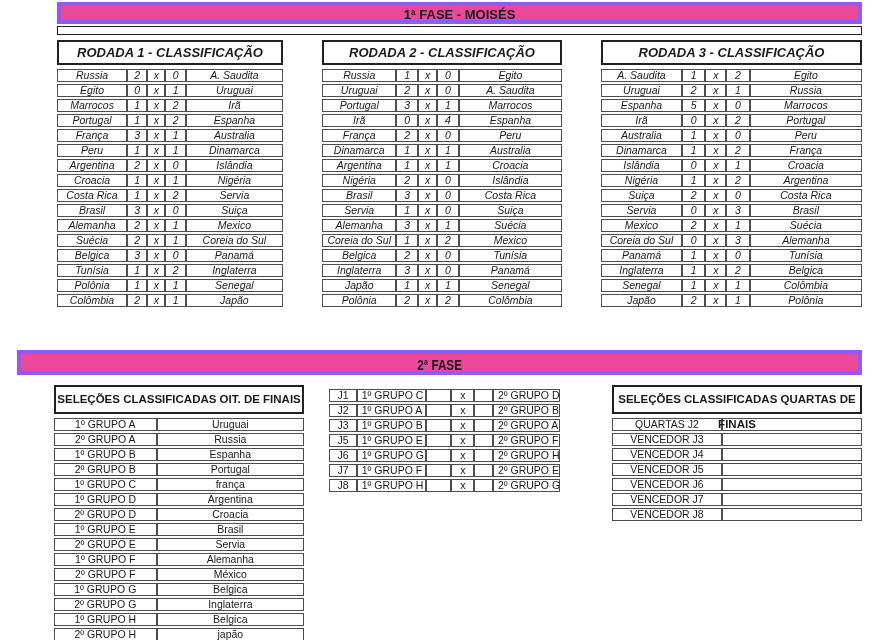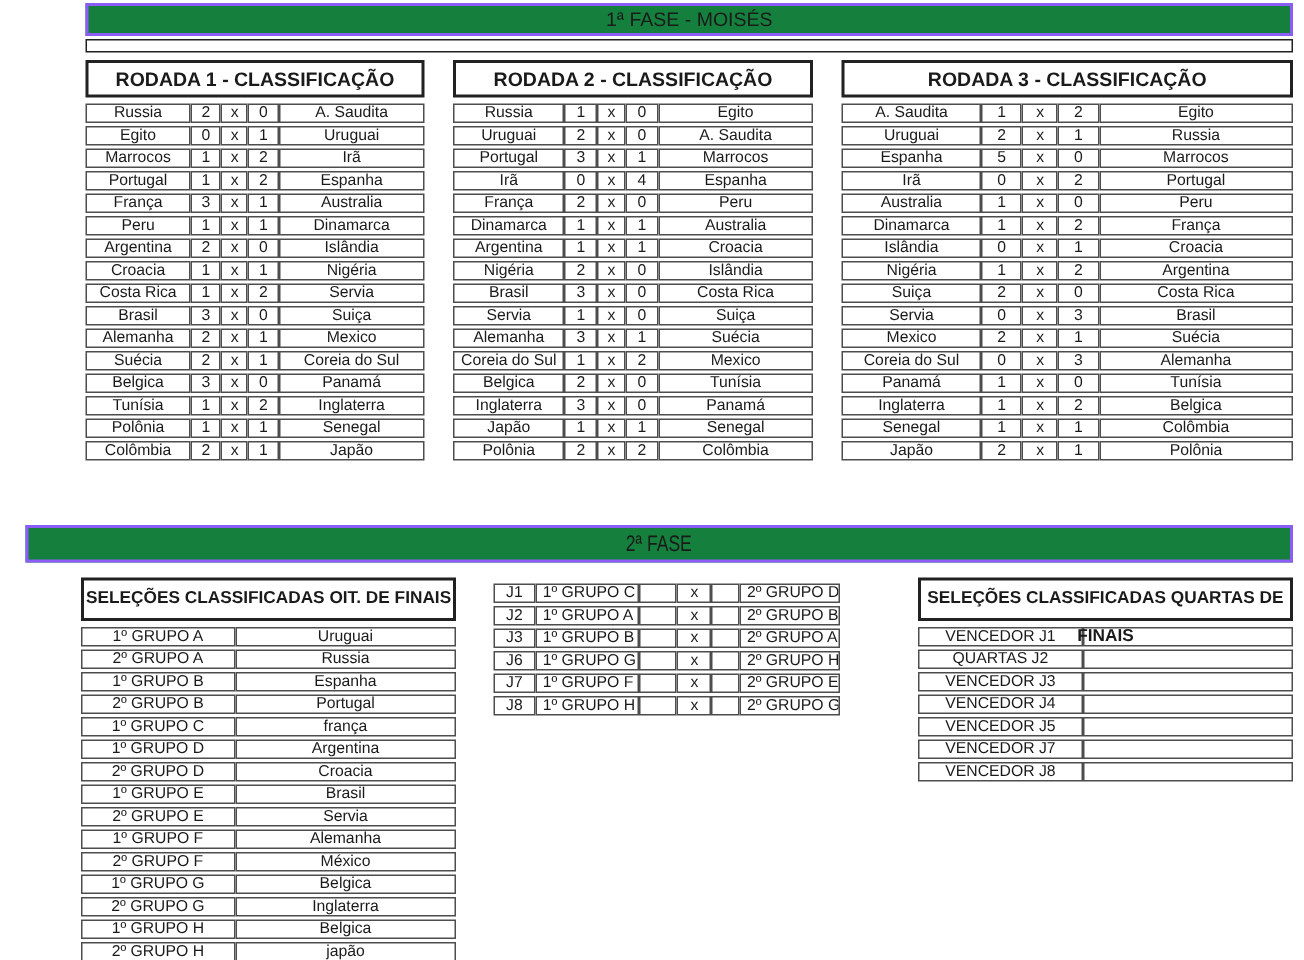--- a/index.html
+++ b/index.html
@@ -3,29 +3,29 @@
 <meta charset="utf-8">
 <style>
   * { box-sizing: border-box; margin: 0; padding: 0; }
   html, body { background: #ffffff; }
   body {
     width: 869px; height: 640px; position: relative; overflow: hidden;
     font-family: "Liberation Sans", sans-serif; color: #1a1a1a;
   }
   .abs { position: absolute; }
   .banner {
-    border: 2px solid #8b5cf6; text-align: center; font-weight: normal;
-    background: #15803d;
+    border: 4px solid #8b5cf6; text-align: center; font-weight: bold;
+    background: #ec4899;
   }
   .p1banner { height: 22px; line-height: 18px; font-size: 13px; }
   .p2banner { height: 25px; line-height: 21px; font-size: 15px; }
   .narrow { display: inline-block; transform: scaleX(0.78); transform-origin: center; }
   .strip { border: 1px solid #212121; height: 9px; margin-top: 2px; background: #fff; }
   .trow { display: flex; }
-  .p1tables { justify-content: space-between; margin-top: 5px; }
+  .p1tables { justify-content: space-between; margin-top: 5px; font-style: italic; }
   .p2tables { margin-top: 10px; margin-left: 37px; }
   .hbox {
     border: 2px solid #212121; text-align: center; font-weight: bold; background: #fff;
   }
   .rhead { height: 25px; line-height: 21px; font-size: 13px; }
   .p2head { height: 29px; line-height: 25px; }
   .fsmall { font-size: 11.5px; }
   .fbig { font-size: 14px; }
   table {
     border-collapse: separate; border-spacing: 0 2px; width: 100%;
@@ -39,21 +39,21 @@
   td.al { text-align: left; padding-left: 4px; }
   
   col.c-team1 { width: 31%; } col.c-s { width: 9%; } col.c-x { width: 8%; } col.c-team2 { width: 43%; }
   
   col.c-grp { width: 41%; } col.c-teamc { width: 59%; }
   
   col.c-j { width: 12%; } col.c-og1 { width: 30%; } col.c-ob1 { width: 11%; }
   col.c-ox { width: 10%; } col.c-ob2 { width: 8%; } col.c-og2 { width: 29%; }
   
   col.c-venc { width: 44%; } col.c-vteam { width: 56%; }
-  .w1 { width: 226px; } .w2 { width: 240px; } .w3 { width: 301px; }
+  .w1 { width: 226px; } .w2 { width: 240px; } .w3 { width: 261px; }
   .w4 { width: 260px; } .w5 { width: 240px; margin-left: 25px; } .w6 { width: 260px; margin-left: 52px; }
 </style>
 </head>
 <body>
 
 <div class="abs" style="left:57px; top:2px; width:805px;">
   <div class="banner p1banner">
     <span>1ª FASE - MOISÉS</span>
   </div>
   <div class="strip"></div>
@@ -550,20 +550,28 @@
             </tr>
             <tr>
               <td class="jcol">J3</td>
               <td class="al">1º GRUPO B</td>
               <td class="blank"></td>
               <td class="xsep">x</td>
               <td class="blank"></td>
               <td class="al">2º GRUPO A</td>
             </tr>
             <tr>
+              <td class="jcol">J5</td>
+              <td class="al">1º GRUPO E</td>
+              <td class="blank"></td>
+              <td class="xsep">x</td>
+              <td class="blank"></td>
+              <td class="al">2º GRUPO F</td>
+            </tr>
+            <tr>
               <td class="jcol">J6</td>
               <td class="al">1º GRUPO G</td>
               <td class="blank"></td>
               <td class="xsep">x</td>
               <td class="blank"></td>
               <td class="al">2º GRUPO H</td>
             </tr>
             <tr>
               <td class="jcol">J7</td>
               <td class="al">1º GRUPO F</td>
@@ -586,37 +594,37 @@
 
     <div class="w6">
       <div class="hbox p2head fsmall">SELEÇÕES CLASSIFICADAS QUARTAS DE FINAIS</div>
       <table>
         <colgroup>
             <col class="c-venc">
             <col class="c-vteam">
           </colgroup>
         <tbody id="quartas-body">
             <tr>
-              <td class="venc">VENCEDOR J1</td>
-              <td class="blankteam"></td>
-            </tr>
-            <tr>
               <td class="venc">QUARTAS J2</td>
               <td class="blankteam"></td>
             </tr>
             <tr>
               <td class="venc">VENCEDOR J3</td>
               <td class="blankteam"></td>
             </tr>
             <tr>
               <td class="venc">VENCEDOR J4</td>
               <td class="blankteam"></td>
             </tr>
             <tr>
               <td class="venc">VENCEDOR J5</td>
+              <td class="blankteam"></td>
+            </tr>
+            <tr>
+              <td class="venc">VENCEDOR J6</td>
               <td class="blankteam"></td>
             </tr>
             <tr>
               <td class="venc">VENCEDOR J7</td>
               <td class="blankteam"></td>
             </tr>
             <tr>
               <td class="venc">VENCEDOR J8</td>
               <td class="blankteam"></td>
             </tr>

